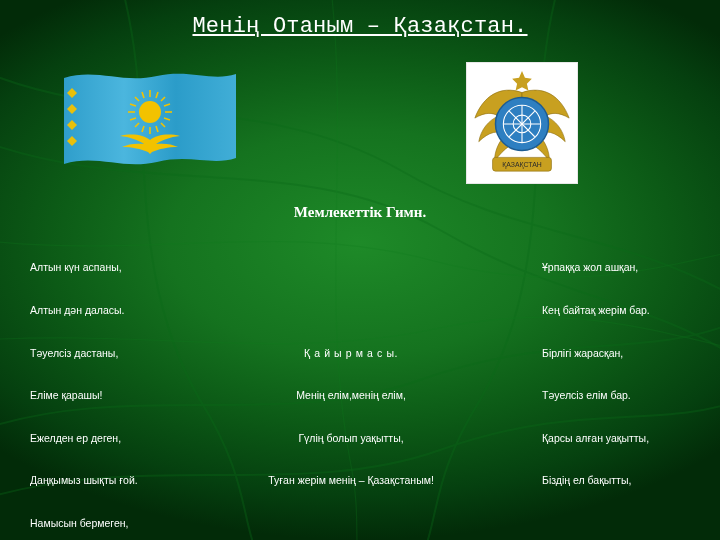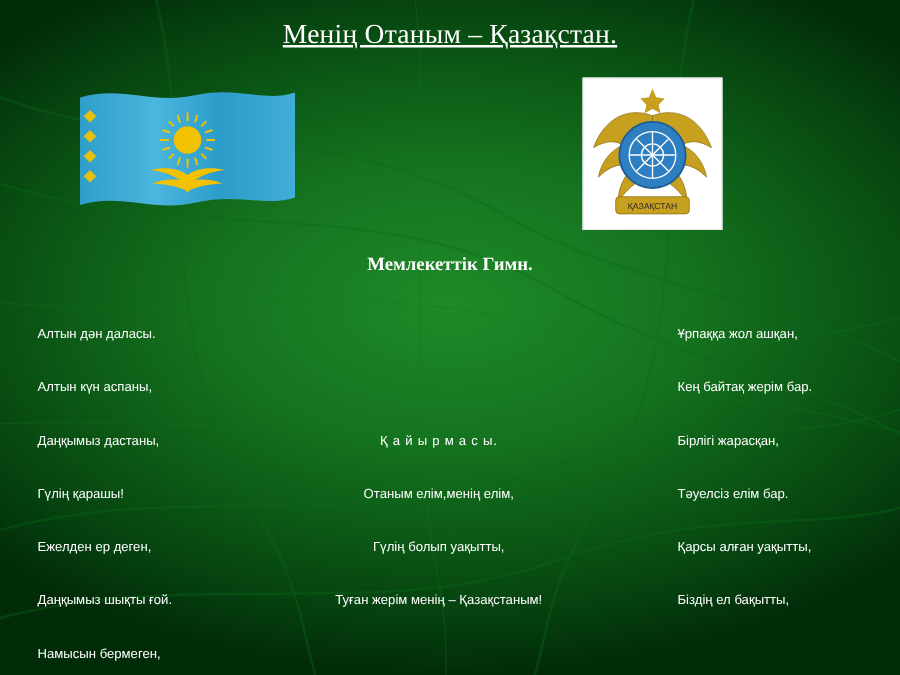--- a/index.html
+++ b/index.html
@@ -27,21 +27,21 @@
     inset: 0;
     pointer-events: none;
     opacity: 0.45;
   }
   .title {
     position: absolute;
     top: 14px;
     left: 0;
     width: 720px;
     text-align: center;
-    font-family: Liberation Serif, serif;
+    font-family: Liberation Mono, monospace;
     font-size: 22px;
     color: #ffffff;
     text-decoration: underline;
     letter-spacing: 0.2px;
   }
   
   .flag-wrap {
     position: absolute;
     left: 62px;
     top: 66px;
@@ -202,35 +202,35 @@
       <rect x="26" y="96" width="60" height="14" rx="3" fill="#c8a020" stroke="#8a6c10" stroke-width="0.6"></rect>
       <text x="56" y="106" text-anchor="middle" font-family="Liberation Sans, sans-serif" font-size="7" fill="#2b2b2b">ҚАЗАҚСТАН</text>
     </svg>
   </div>
 
   <div class="anthem-title">Мемлекеттік  Гимн.</div>
 
   <div class="columns">
 
     <div class="col col-left">
+      <span class="line">Алтын күн аспаны,</span>
       <span class="line">Алтын дән даласы.</span>
-      <span class="line">Алтын күн аспаны,</span>
-      <span class="line">Даңқымыз дастаны,</span>
-      <span class="line">Гүлің қарашы!</span>
+      <span class="line">Тәуелсіз дастаны,</span>
+      <span class="line">Еліме қарашы!</span>
       <span class="line">Ежелден ер деген,</span>
       <span class="line">Даңқымыз шықты ғой.</span>
       <span class="line">Намысын бермеген,</span>
       
     </div>
 
     <div class="col col-mid">
       <span class="line">&nbsp;</span>
       <span class="line">&nbsp;</span>
       <span class="line chorus-head">Қ а й ы р м а с ы.</span>
-      <span class="line">Отаным елім,менің елім,</span>
+      <span class="line">Менің елім,менің елім,</span>
       <span class="line">Гүлің болып уақытты,</span>
       <span class="line">Туған жерім менің – Қазақстаным!</span>
       
     </div>
 
     <div class="col col-right">
       <span class="line">Ұрпаққа жол ашқан,</span>
       <span class="line">Кең байтақ жерім бар.</span>
       <span class="line">Бірлігі жарасқан,</span>
       <span class="line">Тәуелсіз елім бар.</span>

